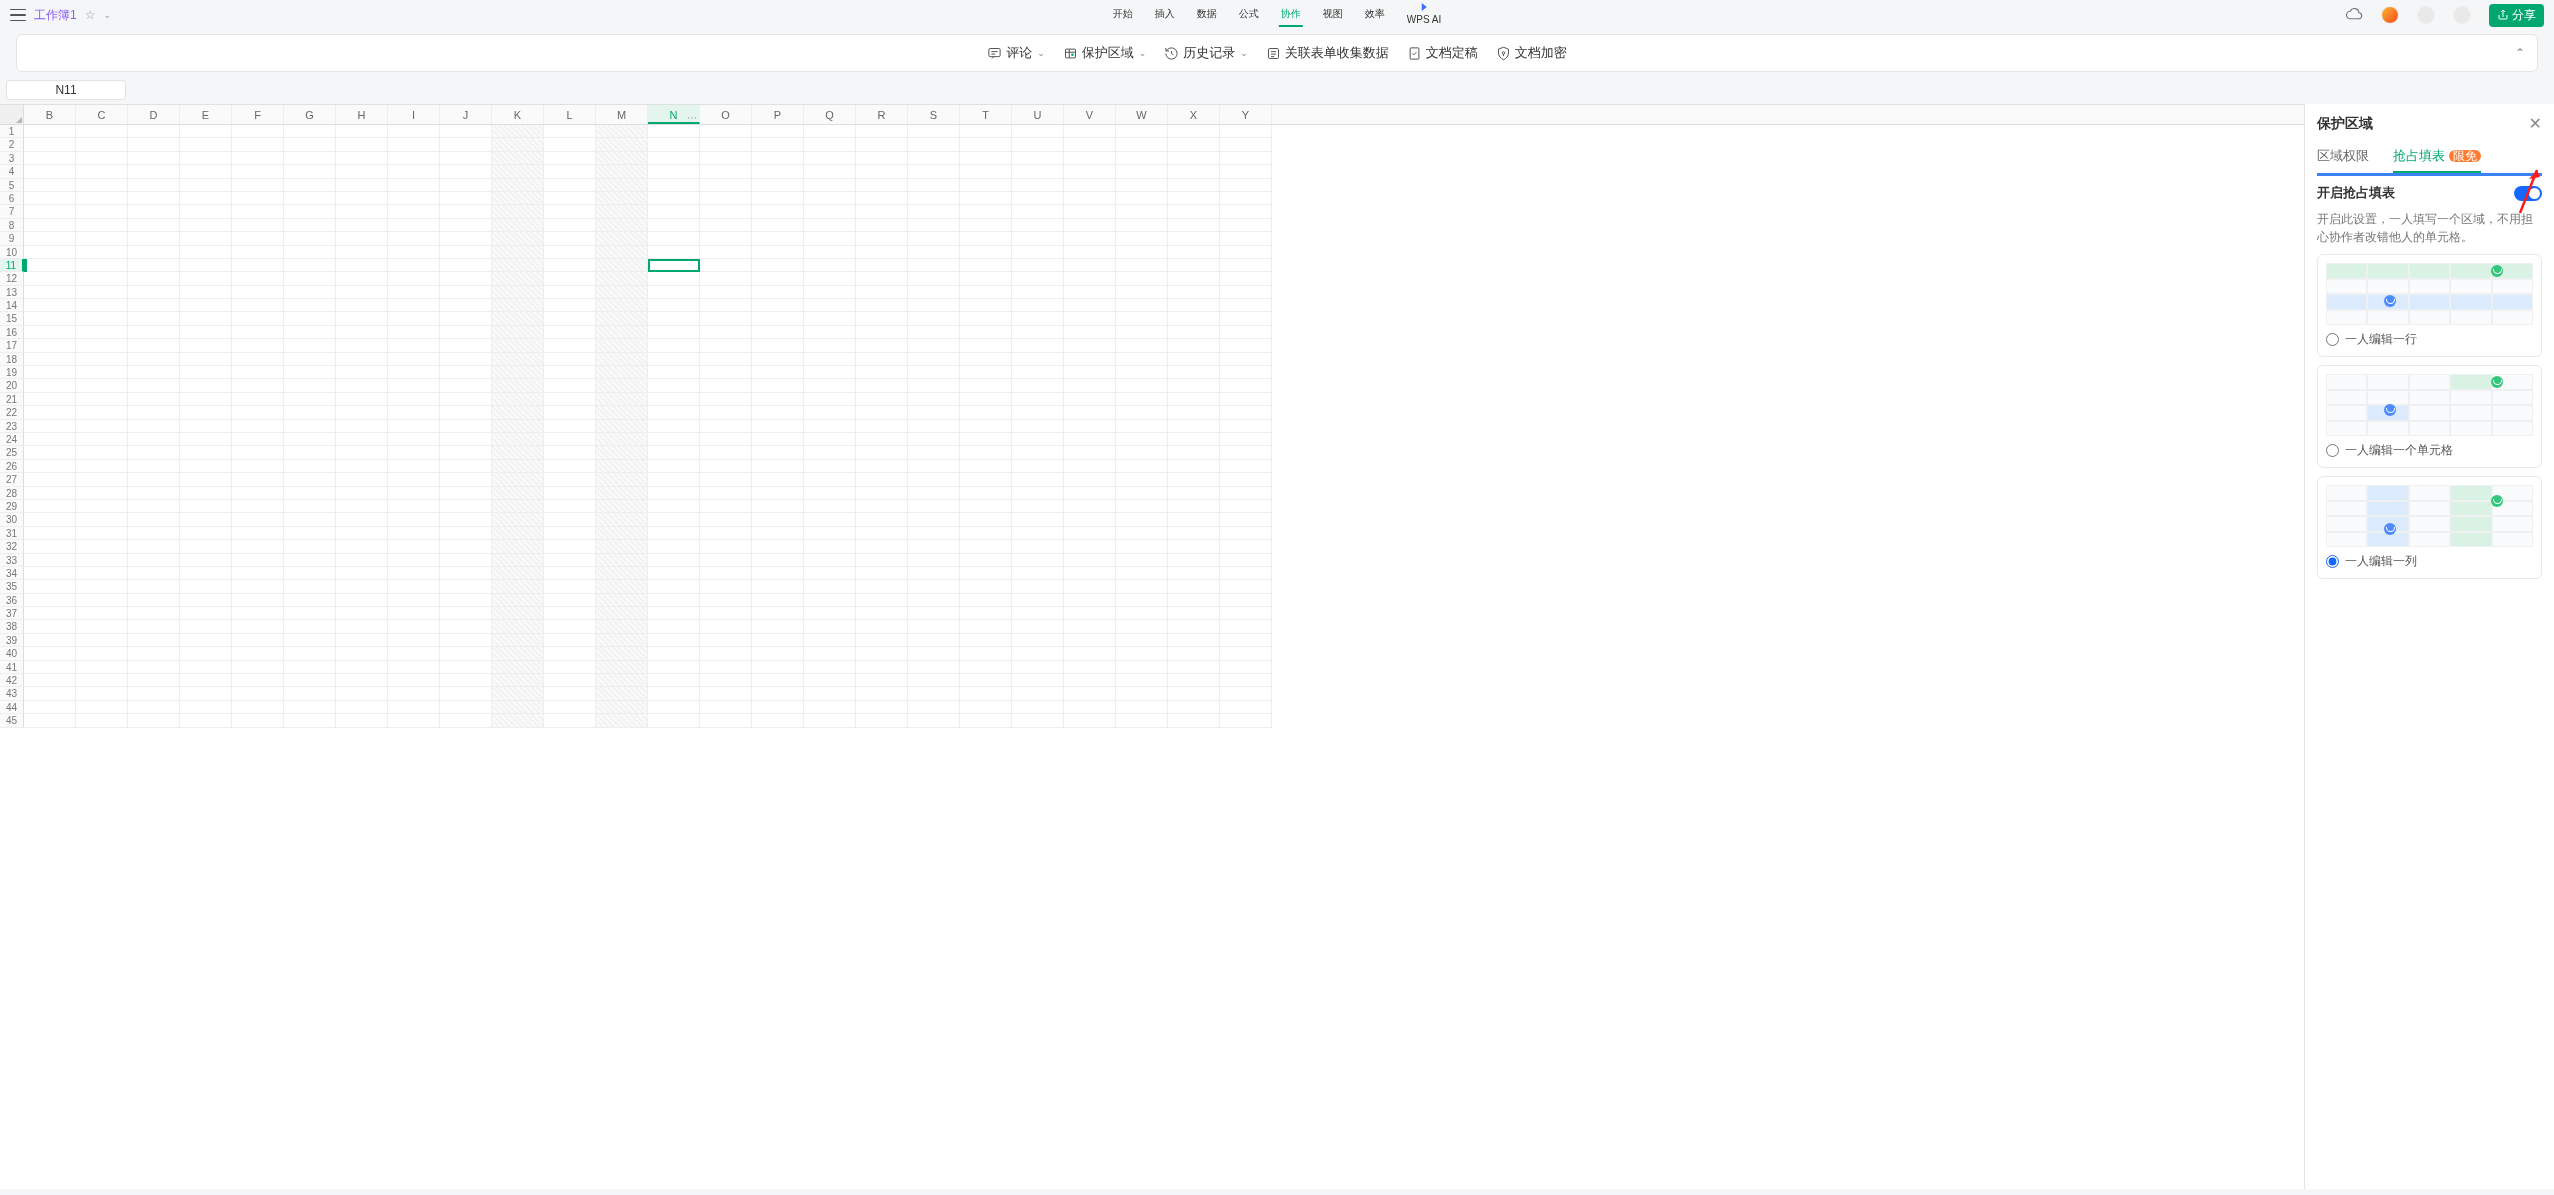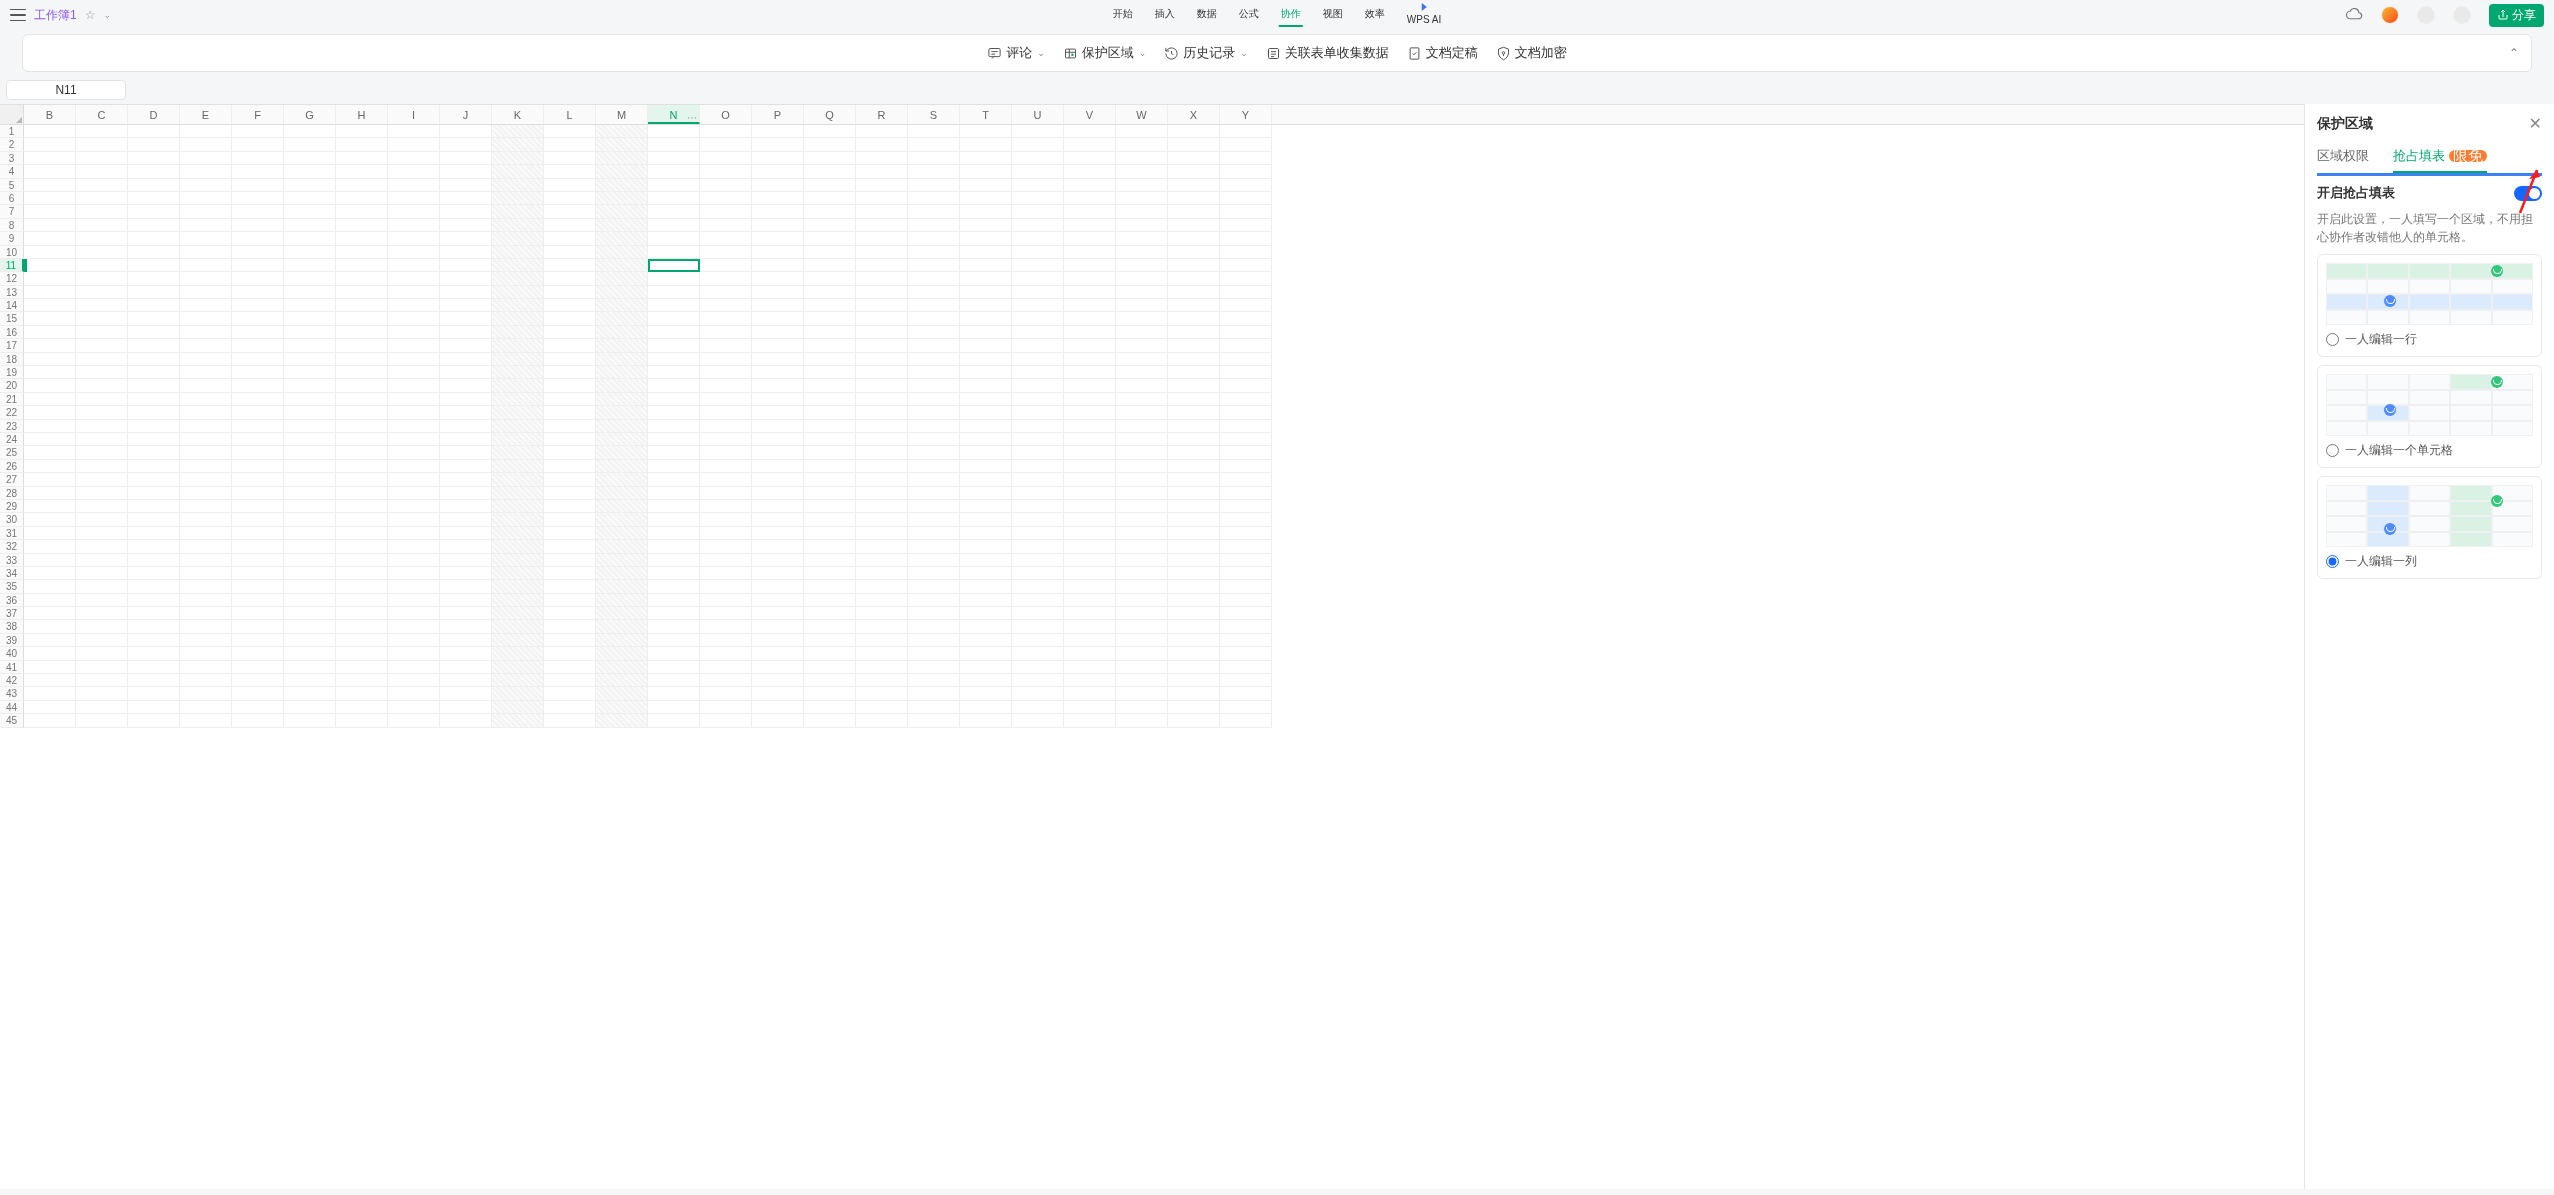--- a/index.html
+++ b/index.html
@@ -20,21 +20,21 @@
 .wps-ai { display: flex; align-items: center; gap: 3px; flex-direction: column; }
 .wps-ai-icon { display:inline-block; width:0;height:0; border-left:5px solid #3a6fff; border-top:4px solid transparent; border-bottom:4px solid transparent; }
 
 .titlebar-right { display: flex; align-items: center; gap: 18px; }
 .cloud-icon svg { display:block; }
 .avatar { width: 18px; height: 18px; border-radius: 50%; background: linear-gradient(135deg,#f7b733,#fc4a1a); border:1px solid #eee; }
 .avatar.gray { background: #e9e9e9; }
 .share-btn { background: #00a870; color: #fff; border: none; border-radius: 4px; padding: 3px 8px; font-size: 12px; display: flex; align-items: center; gap: 3px; cursor: pointer; }
 
 
-.ribbon { margin: 4px 22px; background: #fff; border: 1px solid #e5e5e5; border-radius: 6px; height: 38px; display: flex; align-items: center; justify-content: center; gap: 18px; position: relative; }
+.ribbon { margin: 4px 16px; background: #fff; border: 1px solid #e5e5e5; border-radius: 6px; height: 38px; display: flex; align-items: center; justify-content: center; gap: 18px; position: relative; }
 .ribbon-item { display: flex; align-items: center; gap: 4px; color: #333; font-size: 13px; cursor: pointer; }
 .ribbon-item svg { flex-shrink: 0; }
 .ribbon .caret { font-size: 9px; color: #888; margin-left:1px;}
 .ribbon-collapse { position: absolute; right: 12px; color: #888; font-size: 12px; cursor: pointer; }
 
 
 .fxrow { display: flex; align-items: stretch; padding: 4px 6px; gap: 8px; }
 .cellname { width:120px; background:#fff; border:1px solid #e3e3e3; border-radius:4px; display:flex; align-items:center; justify-content:center; font-size:12px; color:#333; height:20px;}
 .fxbox { flex:1; background:#fff; border:1px solid #e3e3e3; border-radius:4px; display:flex; align-items:center; height:24px; }
 .fxbox .zoom { padding:0 8px; color:#666; cursor:pointer;}
@@ -62,21 +62,21 @@
 .selmark { position:absolute; width:3px; background:#00a870; left:24px; }
 
 
 .panel { width:250px; background:#fff; border-left:1px solid #e5e5e5; display:flex; flex-direction:column; padding: 10px 12px; gap:8px; font-size:13px; }
 .panel-header { display:flex; justify-content:space-between; align-items:center; }
 .panel-title { font-weight:600; font-size:14px; }
 .close-x { color:#888; font-size:16px; cursor:pointer; }
 .tabs { display:flex; gap:24px; border-bottom:3px solid #3b82f6; }
 .tab { padding:6px 0; cursor:pointer; color:#666; display:flex; align-items:center; gap:4px; border-bottom:2px solid transparent;}
 .tab.active { color:#00a870; border-bottom:2px solid #00a870; font-weight:500; }
-.badge { background:#ff7a2d; color:#fff; font-size:15px; border-radius:7px; padding:0 4px; line-height:12px;}
+.badge { background:#ff7a2d; color:#fff; font-size:12px; border-radius:7px; padding:0 4px; line-height:12px;}
 .toggle-row { display:flex; justify-content:space-between; align-items:center; }
 .toggle-label { font-weight:600; }
 .switch { width:28px; height:15px; background:#1667ff; border-radius:8px; position:relative; cursor:pointer;}
 .switch::after { content:""; width:11px; height:11px; background:#fff; border-radius:50%; position:absolute; right:2px; top:2px;}
 .desc { color:#777; font-size:12px; line-height:1.5; }
 
 .option-card { border:1px solid #e8e8e8; border-radius:6px; padding:8px; display:flex; flex-direction:column; gap:6px;}
 .option-card.selected { border:1px solid #e8e8e8;}
 .preview { background:#fafbfc; border-radius:4px; height:62px; position:relative; display:grid; }
 .preview .pcell { border:0.5px solid #eef0f2;}

